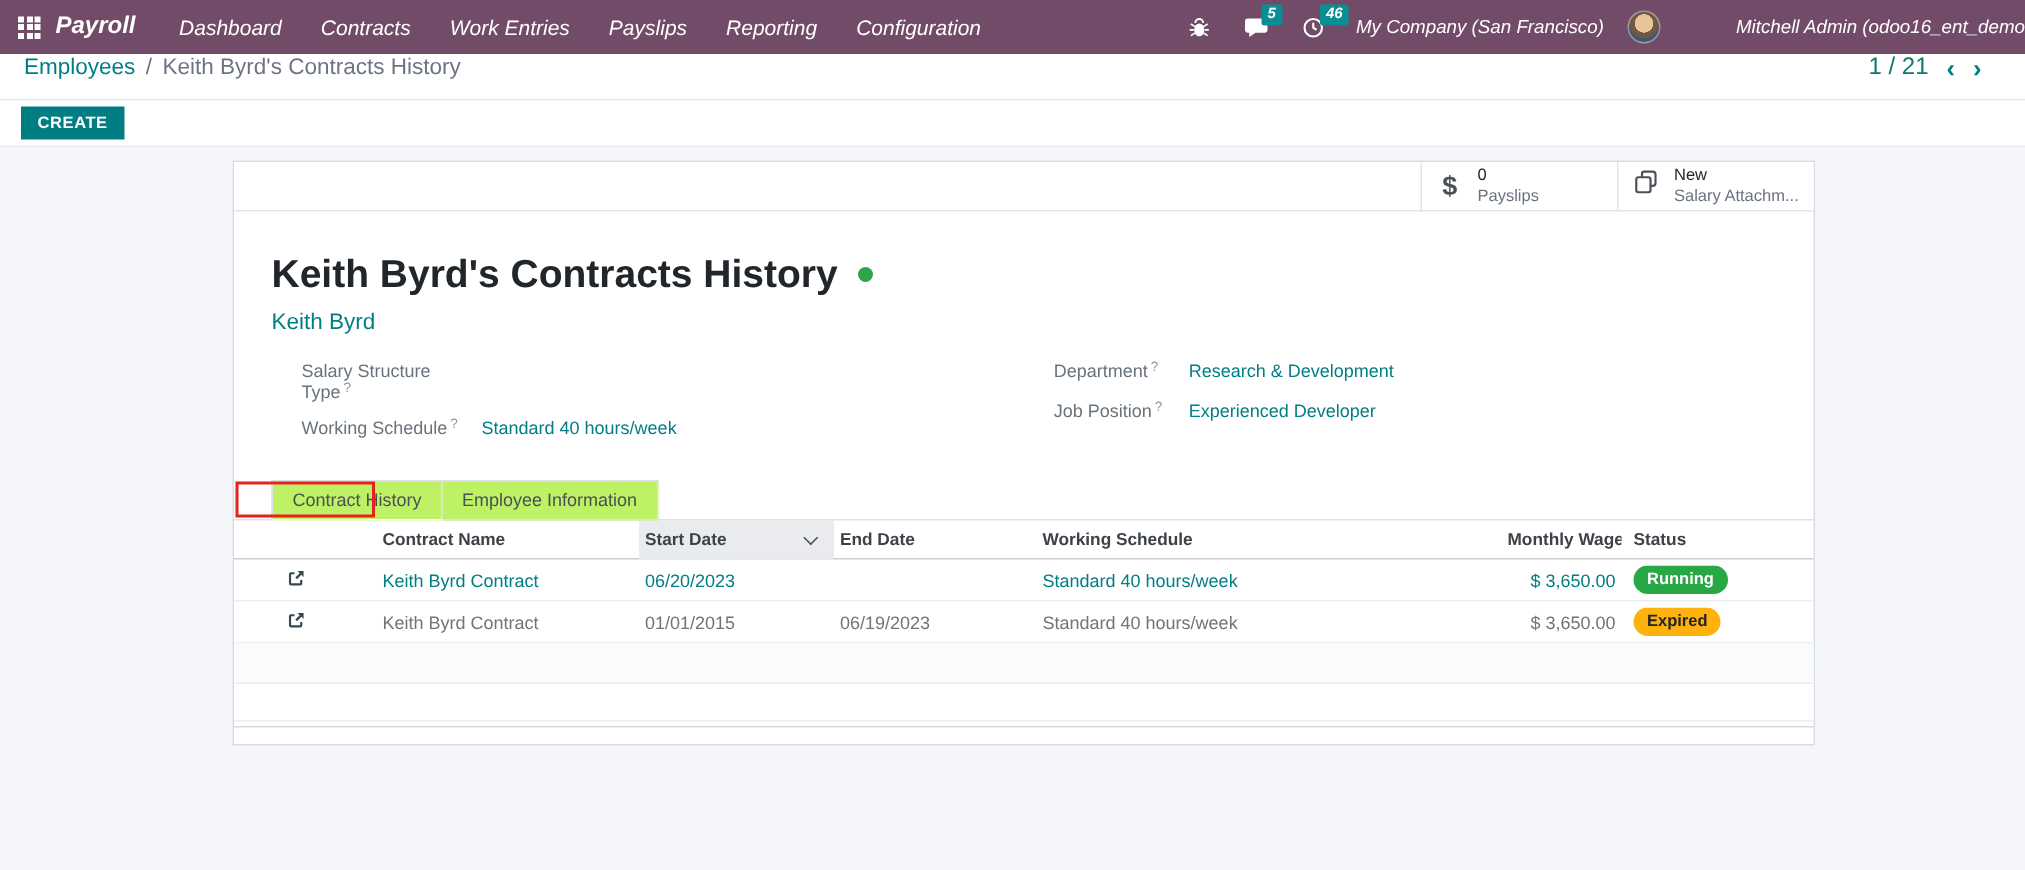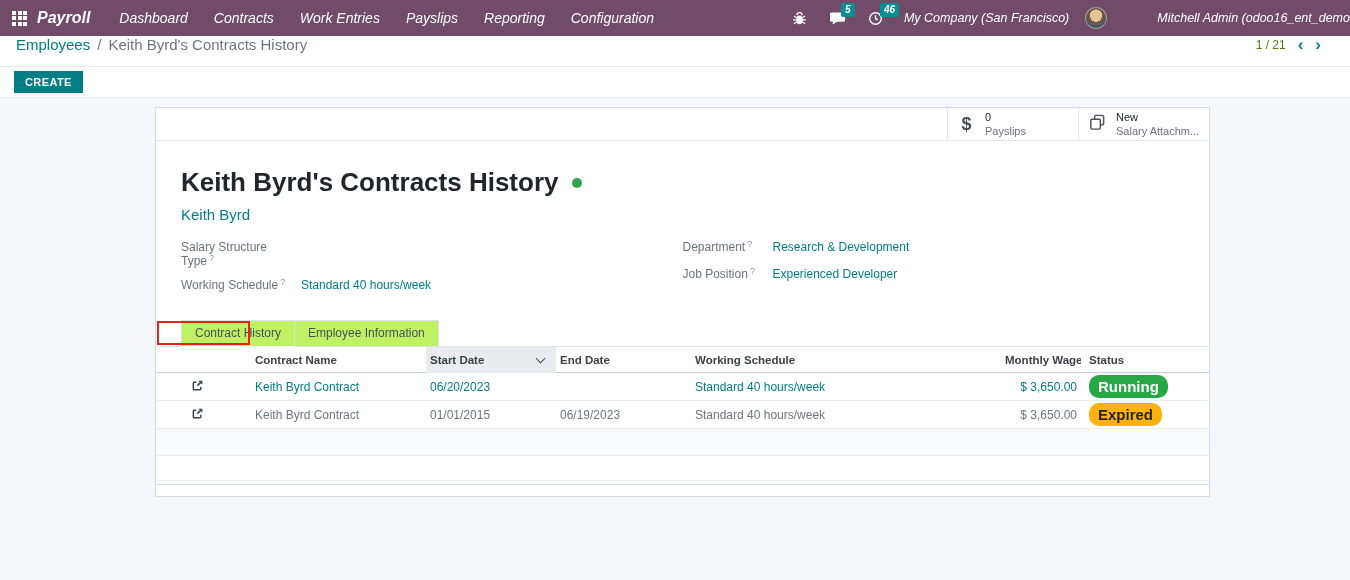--- a/index.html
+++ b/index.html
@@ -25,21 +25,21 @@
             border:1px solid rgba(255,255,255,.4); }
   .user-name { font-size:12.5px; margin-left:8px; white-space:nowrap; cursor:pointer;padding-left:42px; }
 
   
   .crumb-bar { position:absolute; top:36px; left:0; width:1337px; height:30px; background:#fff;
                display:flex; align-items:flex-start; padding:0 16px; }
   .crumb-parent { color:#017E84; font-size:15px; cursor:pointer; }
   .crumb-sep { color:#6d7583; font-size:15px; margin:0 7px; }
   .crumb-current { color:#6d7583; font-size:15px; }
   .pager { margin-left:auto; display:flex; align-items:center; gap:12px; }
-  .pager-value { font-size:12px; color:#4d7c0f; }
+  .pager-value { font-size:16px; color:#0f766e; }
   .pager-arrow { color:#017E84; font-size:17px; line-height:1; cursor:pointer; font-weight:700; }
 
   
   .action-bar { position:absolute; top:66px; left:0; width:1350px; height:32px; background:#fff;
                 border-top:1px solid #e7e9ed; border-bottom:1px solid #e7e9ed;
                 display:flex; align-items:center; padding:0 14px; }
   .create-btn { background:#017E84; color:#fff; border:none; font-family:inherit;
                 font-size:11px; font-weight:700; letter-spacing:.4px; padding:5px 11px; cursor:pointer; }
 
   
@@ -58,21 +58,21 @@
   .sheet-body { padding:0 25px; }
   .rec-title-row { display:flex; align-items:center; margin-top:26px; }
   .rec-title { font-size:26px; font-weight:600; color:#21262b; }
   .status-dot { width:10px; height:10px; border-radius:50%; margin-left:14px; }
   .employee-link { color:#017E84; font-size:15px; font-weight:500; margin-top:8px; cursor:pointer;
                    display:inline-block; }
 
   .field-grid { display:flex; margin-top:16px; }
   .field-col { width:50%; }
   .field-row { display:flex; align-items:baseline; margin-bottom:10px; min-height:17px; font-size:12px; }
-  .field-label { color:#6a737c; }
+  .field-label { color:#6a737c;margin-left:20px; }
   .field-label .qm { font-size:9px; color:#8b949c; position:relative; top:-4px; margin-left:2px; }
   .fl-left { width:120px; flex:0 0 120px; }
   .fl-right { width:90px; flex:0 0 90px; }
   .field-value { color:#017E84; cursor:pointer; }
 
   
   .tab-strip { margin-top:15px; border-bottom:1px solid #dee2e6; padding-left:25px;
                display:flex; position:relative; height:27px; }
   .tab { font-size:12px; color:#495057; background:#bef264; border:1px solid #dee2e6;
          padding:5px 13px 6px; cursor:pointer; margin-bottom:-1px; position:relative; }
@@ -94,21 +94,21 @@
   .c-ws     { flex:0 0 310px; }
   .c-wage   { flex:0 0 80px; text-align:right; }
   .c-status { flex:1 1 auto; padding-left:8px; }
   .lhead .c-start { background:#e9ebef; height:26px; cursor:pointer; }
   .sort-caret { width:7px; height:7px; border-right:1.6px solid #4a5057; border-bottom:1.6px solid #4a5057;
                 transform:rotate(45deg); margin:-3px 8px 0 0; }
   .drow { height:28px; cursor:pointer; }
   .row-active .lcell { color:#017E84; }
   .row-muted .lcell { color:#6d757d; }
   .ext-link { display:inline-flex; cursor:pointer; }
-  .badge-pill { display:inline-block; font-size:15px; font-weight:700; padding:2.5px 9px;
+  .badge-pill { display:inline-block; font-size:11px; font-weight:700; padding:2.5px 9px;
                 border-radius:10px; line-height:1.2; }
   .empty-a { height:27px; background:#fafbfc; }
   .empty-b { height:25px; background:#fff; }
   .tend-gap { height:3px; }
   .tend-line { border-top:1px solid #d8dce0; }
 </style>
 </head>
 <body>
 
 <div class="navbar">

